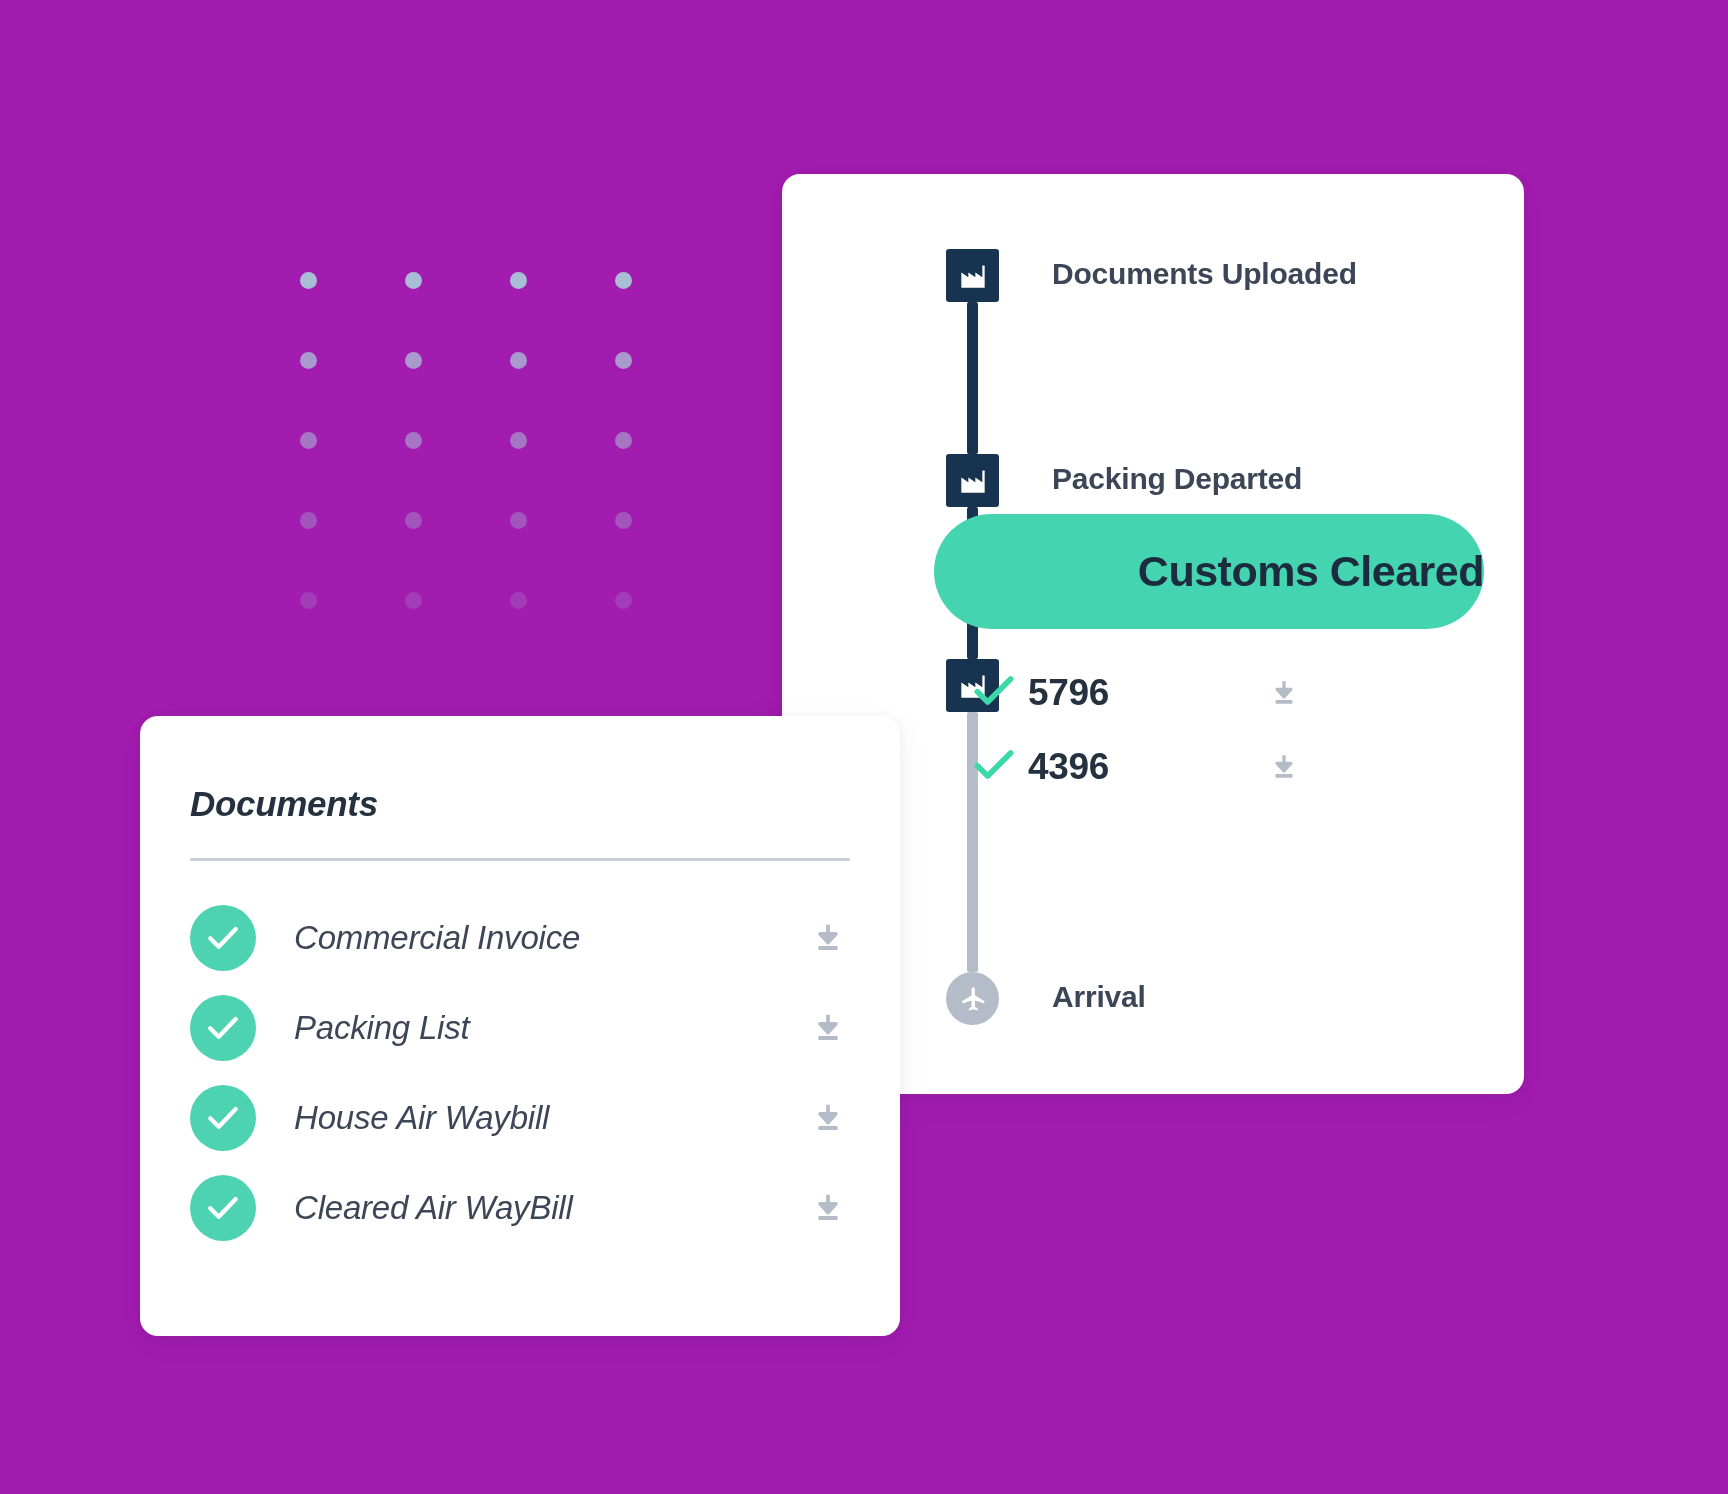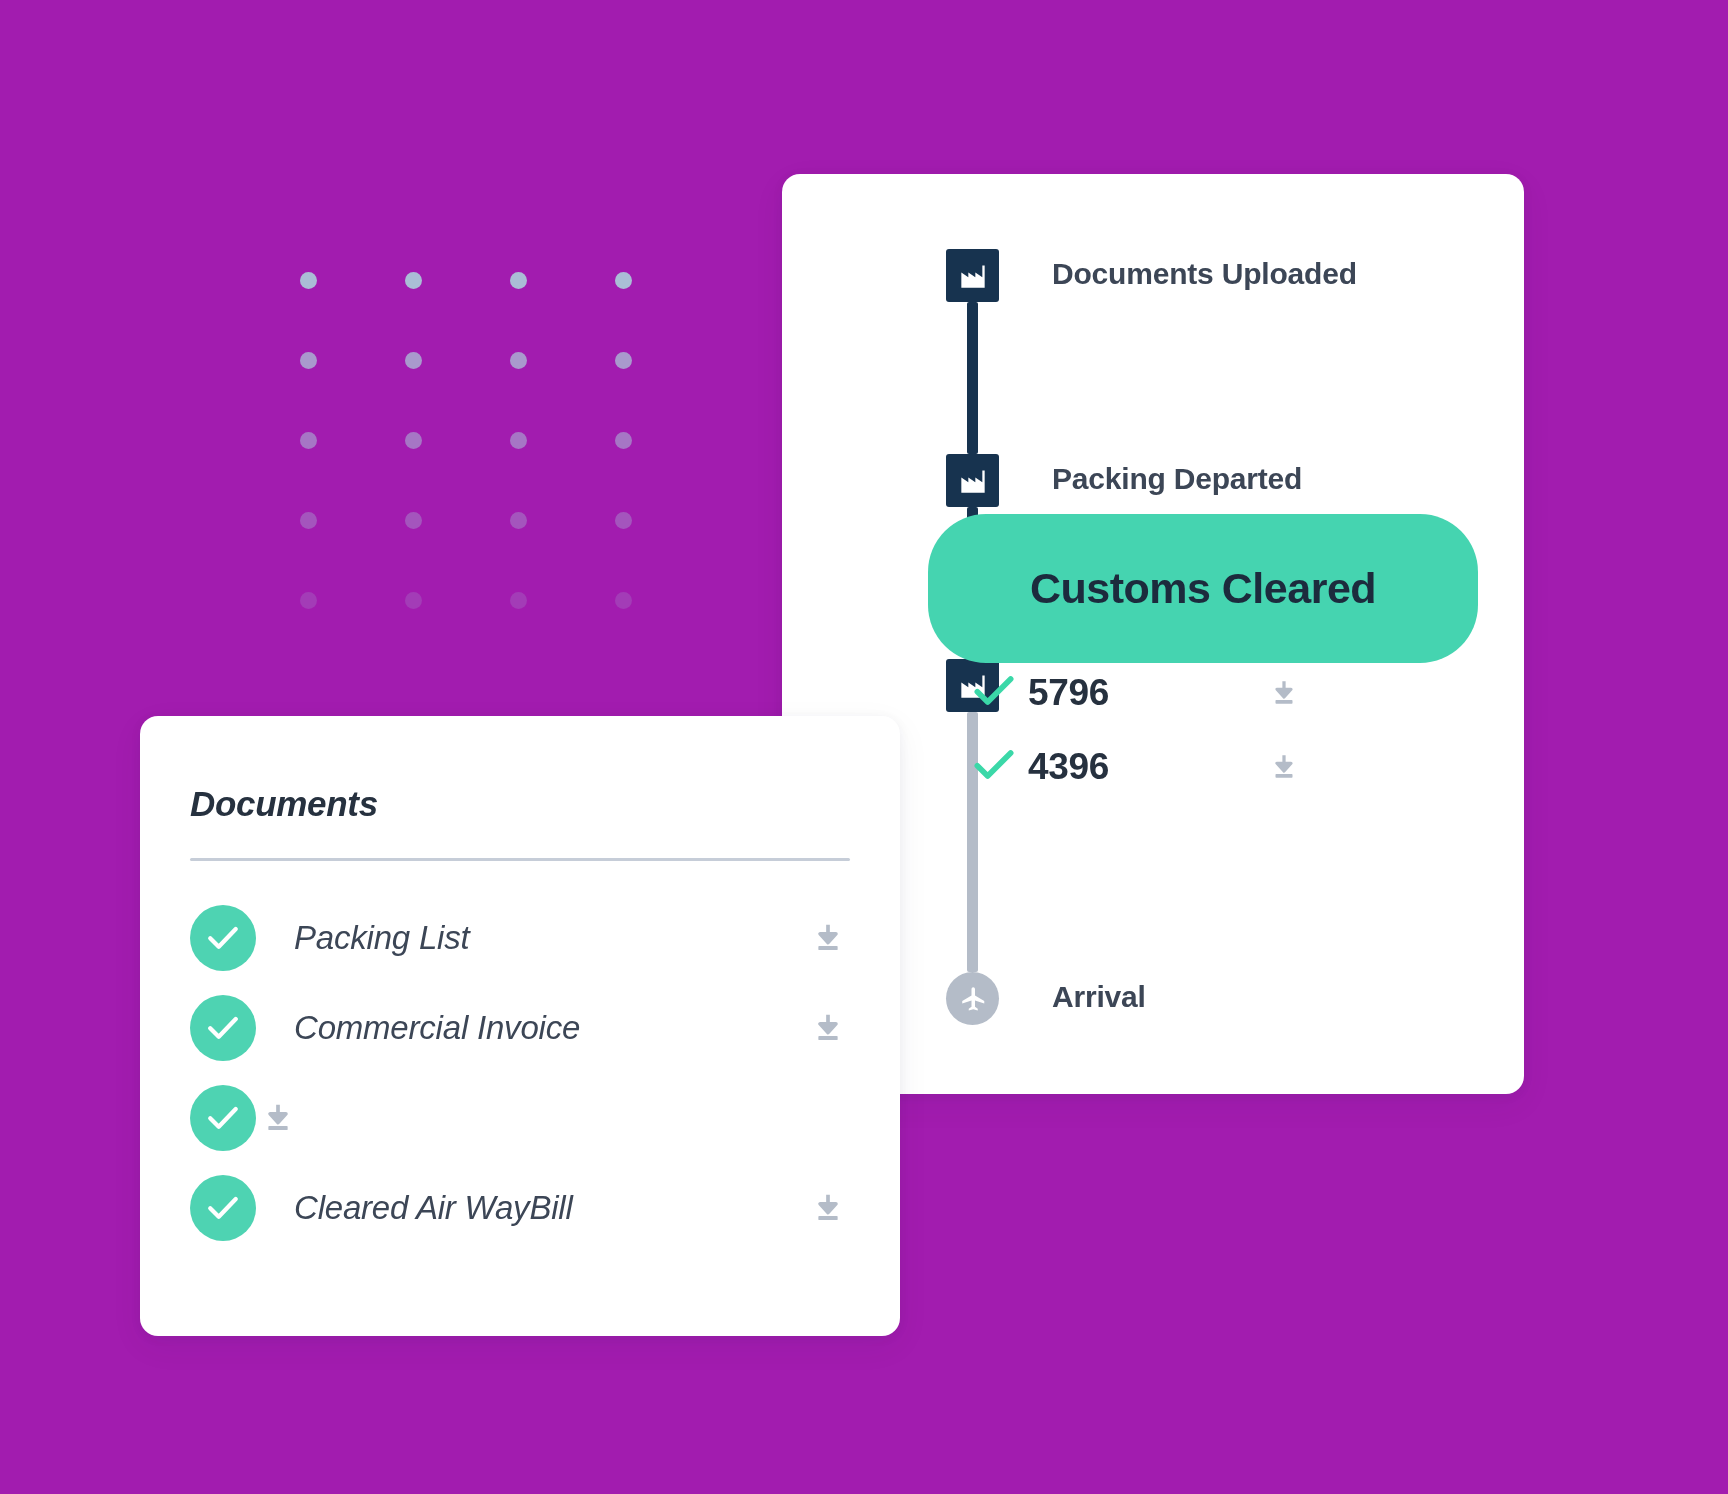--- a/index.html
+++ b/index.html
@@ -119,29 +119,29 @@
     font-size: 30px;
     font-weight: 700;
     color: #3c4656;
     letter-spacing: -0.2px;
     white-space: nowrap;
   }
 
   
   #status-pill {
     position: absolute;
-    left: 146px;
+    left: 152px;
     top: 340px;
     width: 550px;
-    height: 149px;
+    height: 115px;
     background: #45d4b0;
     border-radius: 58px;
     display: flex;
     align-items: center;
-    justify-content: center;
+    justify-content: flex-end;
     z-index: 3;
   }
   #status-pill span {
     font-size: 43px;
     font-weight: 700;
     color: #1c2b3d;
     letter-spacing: -0.5px;
   }
 
   
@@ -334,50 +334,51 @@
       <div id="documents-divider"></div>
 
       <div id="documents-list">
 
         <div class="doc-row">
           <span class="doc-badge">
             <svg width="34" height="26" viewBox="0 0 24 18" aria-hidden="true">
               <path d="M3 9.2 L9.0 15.2 L21 2.6" stroke="#ffffff" stroke-width="3" fill="none" stroke-linecap="round" stroke-linejoin="round"></path>
             </svg>
           </span>
+          <span class="doc-name">Commercial Invoice</span>
+          <span class="doc-dl">
+            <svg width="34" height="34" viewBox="0 0 24 24" aria-hidden="true">
+              <path d="M12 2.6 L12 13.2 M12 15.2 L6.4 9.0 L17.6 9.0 Z" stroke="#b4bcc8" stroke-width="2.6" fill="#b4bcc8" stroke-linejoin="round"></path>
+              <rect x="5.2" y="17.6" width="13.6" height="2.9" rx="0.6" fill="#b4bcc8"></rect>
+            </svg>
+          </span>
+        </div>
+
+        <div class="doc-row">
+          <span class="doc-badge">
+            <svg width="34" height="26" viewBox="0 0 24 18" aria-hidden="true">
+              <path d="M3 9.2 L9.0 15.2 L21 2.6" stroke="#ffffff" stroke-width="3" fill="none" stroke-linecap="round" stroke-linejoin="round"></path>
+            </svg>
+          </span>
           <span class="doc-name">Packing List</span>
           <span class="doc-dl">
             <svg width="34" height="34" viewBox="0 0 24 24" aria-hidden="true">
               <path d="M12 2.6 L12 13.2 M12 15.2 L6.4 9.0 L17.6 9.0 Z" stroke="#b4bcc8" stroke-width="2.6" fill="#b4bcc8" stroke-linejoin="round"></path>
               <rect x="5.2" y="17.6" width="13.6" height="2.9" rx="0.6" fill="#b4bcc8"></rect>
             </svg>
           </span>
         </div>
 
         <div class="doc-row">
           <span class="doc-badge">
             <svg width="34" height="26" viewBox="0 0 24 18" aria-hidden="true">
               <path d="M3 9.2 L9.0 15.2 L21 2.6" stroke="#ffffff" stroke-width="3" fill="none" stroke-linecap="round" stroke-linejoin="round"></path>
             </svg>
           </span>
-          <span class="doc-name">Commercial Invoice</span>
-          <span class="doc-dl">
-            <svg width="34" height="34" viewBox="0 0 24 24" aria-hidden="true">
-              <path d="M12 2.6 L12 13.2 M12 15.2 L6.4 9.0 L17.6 9.0 Z" stroke="#b4bcc8" stroke-width="2.6" fill="#b4bcc8" stroke-linejoin="round"></path>
-              <rect x="5.2" y="17.6" width="13.6" height="2.9" rx="0.6" fill="#b4bcc8"></rect>
-            </svg>
-          </span>
-        </div>
-
-        <div class="doc-row">
-          <span class="doc-badge">
-            <svg width="34" height="26" viewBox="0 0 24 18" aria-hidden="true">
-              <path d="M3 9.2 L9.0 15.2 L21 2.6" stroke="#ffffff" stroke-width="3" fill="none" stroke-linecap="round" stroke-linejoin="round"></path>
-            </svg>
-          </span>
+          <span class="doc-name">House Air Waybill</span>
           <span class="doc-dl">
             <svg width="34" height="34" viewBox="0 0 24 24" aria-hidden="true">
               <path d="M12 2.6 L12 13.2 M12 15.2 L6.4 9.0 L17.6 9.0 Z" stroke="#b4bcc8" stroke-width="2.6" fill="#b4bcc8" stroke-linejoin="round"></path>
               <rect x="5.2" y="17.6" width="13.6" height="2.9" rx="0.6" fill="#b4bcc8"></rect>
             </svg>
           </span>
         </div>
 
         <div class="doc-row">
           <span class="doc-badge">

